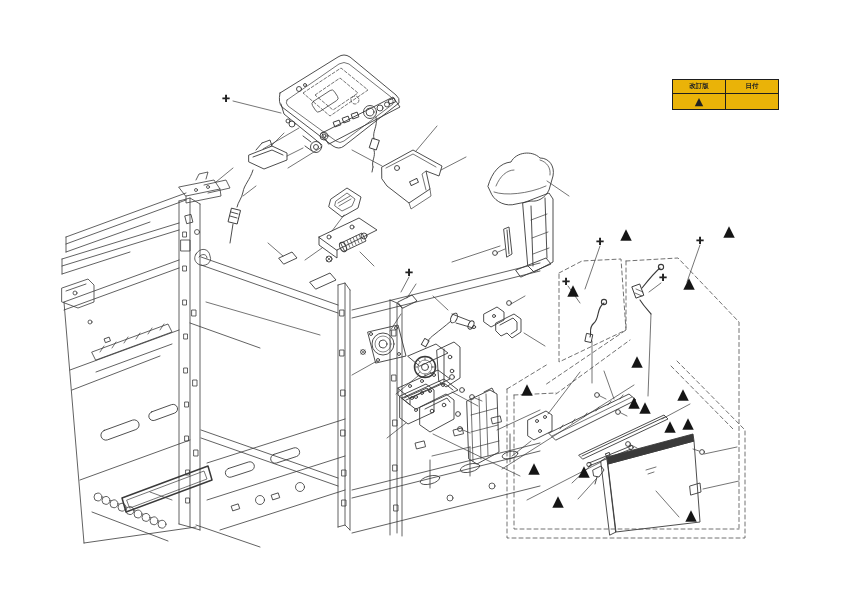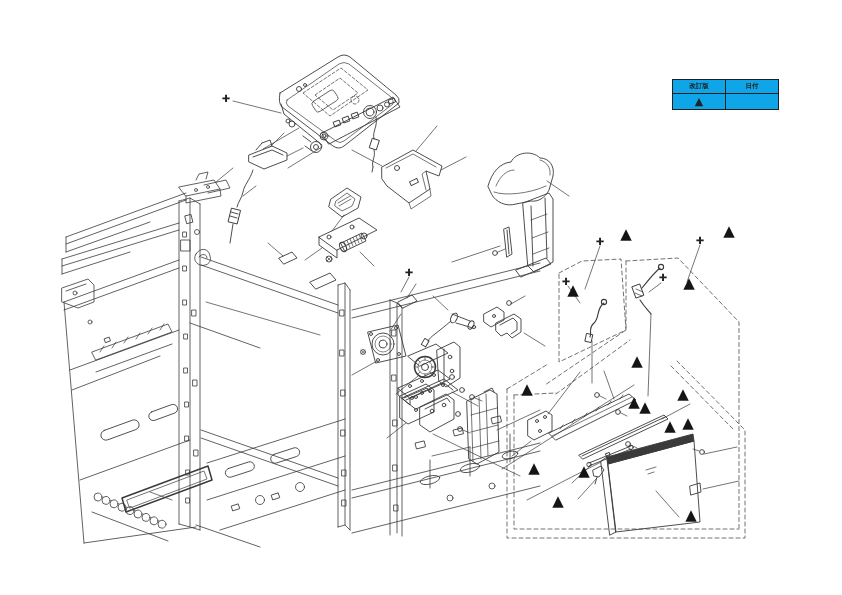--- a/index.html
+++ b/index.html
@@ -1,20 +1,20 @@
 <!DOCTYPE html>
 <html><head>
 <meta charset="utf-8">
 <style>
   html,body{margin:0;padding:0;background:#fff;}
   .stage{position:relative;width:842px;height:595px;background:#fff;overflow:hidden;
          font-family:"Liberation Sans",sans-serif;color:#3a3a3a;}
   .stage svg{position:absolute;left:0;top:0;}
   
-  table.rev{position:absolute;left:672px;top:79px;border-collapse:collapse;table-layout:fixed;background:#0ea5e9;}
+  table.rev{position:absolute;left:672px;top:79px;border-collapse:collapse;table-layout:fixed;background:#eab308;}
   table.rev th,table.rev td{border:1px solid #1e1e1e;padding:0;text-align:center;vertical-align:middle;
       font-family:"DejaVu Sans",sans-serif;font-weight:bold;color:#222;}
   table.rev th{width:52px;height:13px;font-size:6.5px;}
   table.rev td{height:15px;font-size:11px;line-height:1;}
   table.rev td.date{width:41px;}
   
   .marker-layer{position:absolute;left:0;top:0;width:842px;height:595px;pointer-events:none;}
   .tri{position:absolute;transform:translate(-50%,-58%);font-family:"DejaVu Sans",sans-serif;
        font-size:15px;line-height:1;color:#151515;}
   .scr{position:absolute;transform:translate(-50%,-50%);font-family:"DejaVu Sans",sans-serif;

